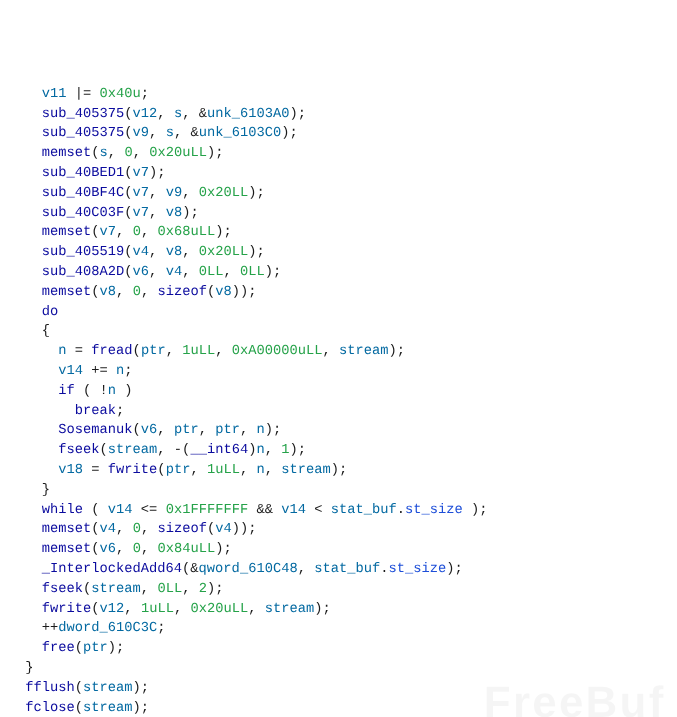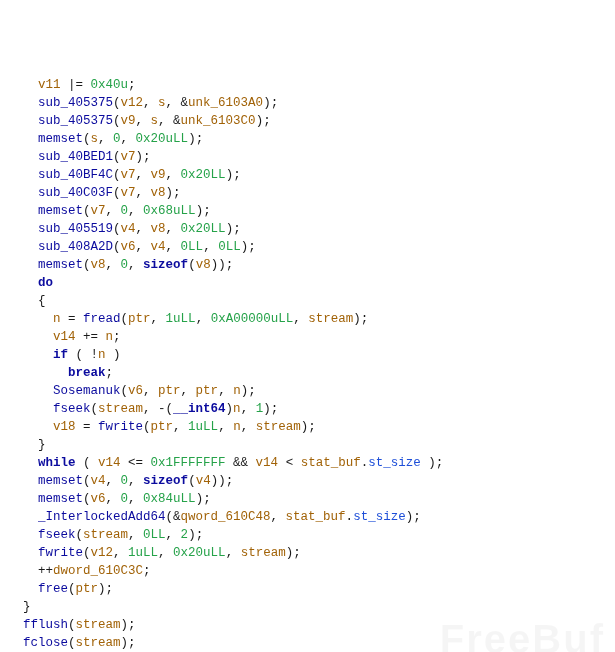--- a/index.html
+++ b/index.html
@@ -6,24 +6,24 @@
     margin: 0;
     padding: 4px 8px;
     background: #ffffff;
     font-family: "Consolas", "Courier New", monospace;
     font-size: 12.5px;
     line-height: 18px;
     color: #1a1a1a;
     white-space: pre;
   }
   .line { display: block; }
-  .kw { color: #0b0b9e; font-weight: bold; }
+  .kw { color: #0b0b9e; font-weight: normal; }
   .fn { color: #0b0b9e; text-align: center; }
   .num { color: #25a249; }
-  .var { color: #a16207; }
+  .var { color: #0369a1; }
   .field { color: #1d4ed8; }
   .punc { color: #1a1a1a; }
   .wm {
     position: fixed;
     bottom: 4px;
     right: 10px;
     font-family: sans-serif;
     font-size: 40px;
     font-weight: bold;
     color: rgba(0,0,0,0.04);

